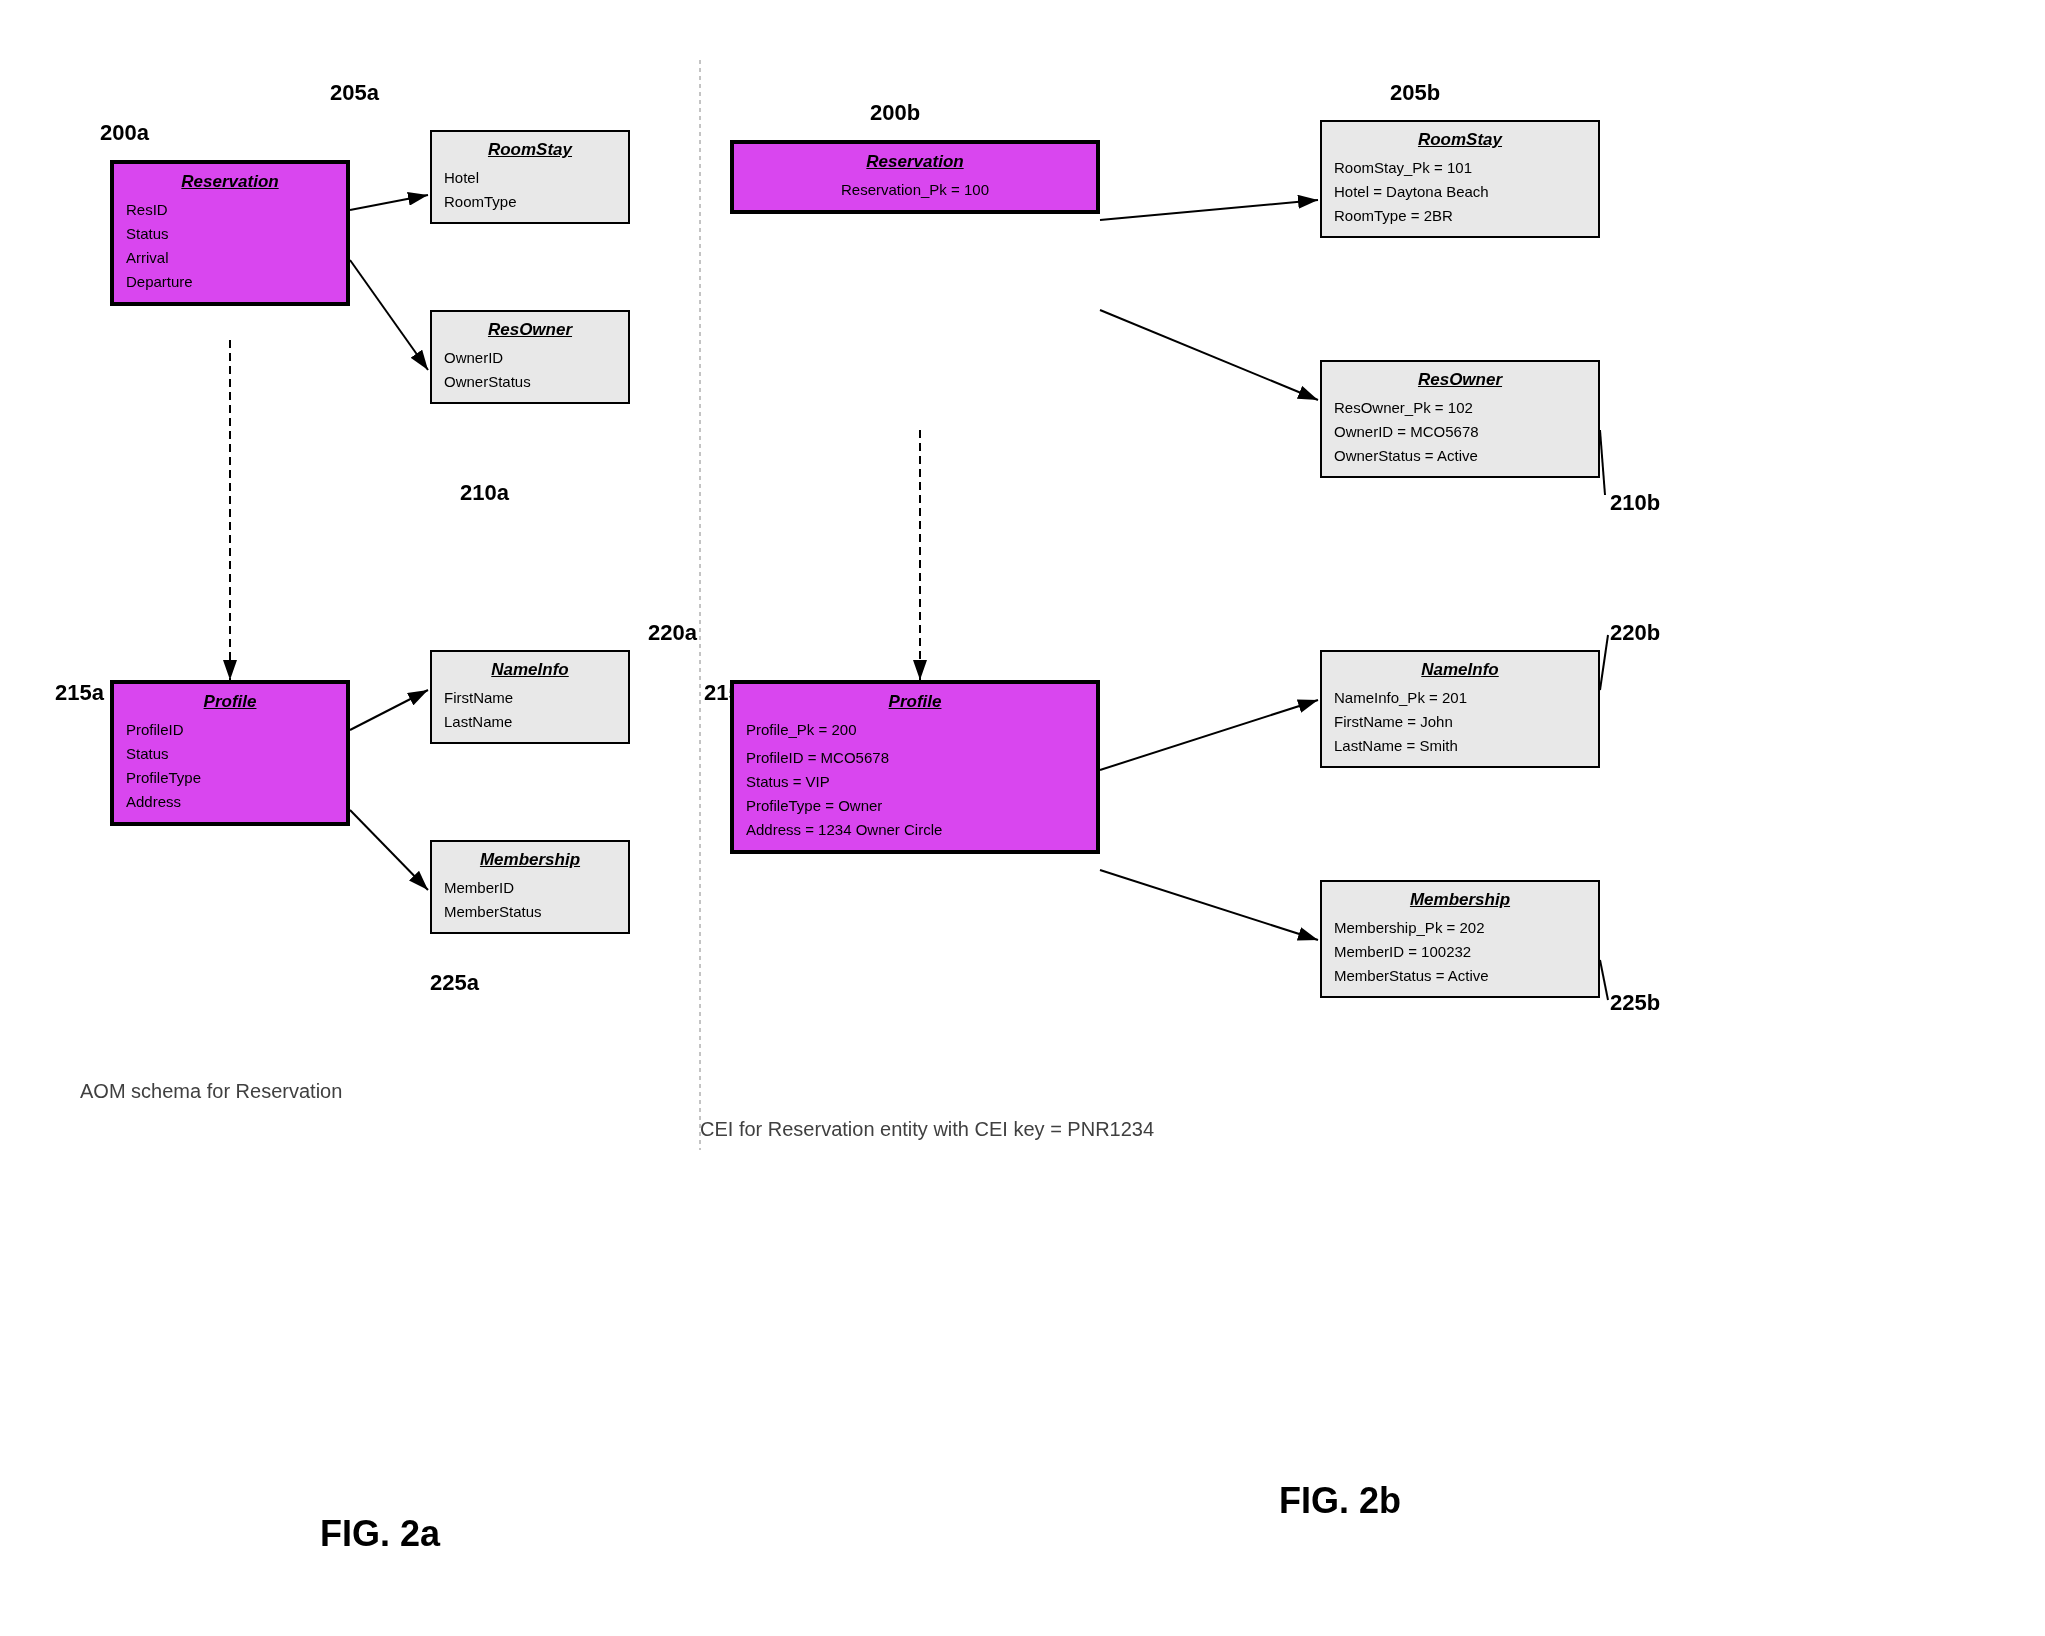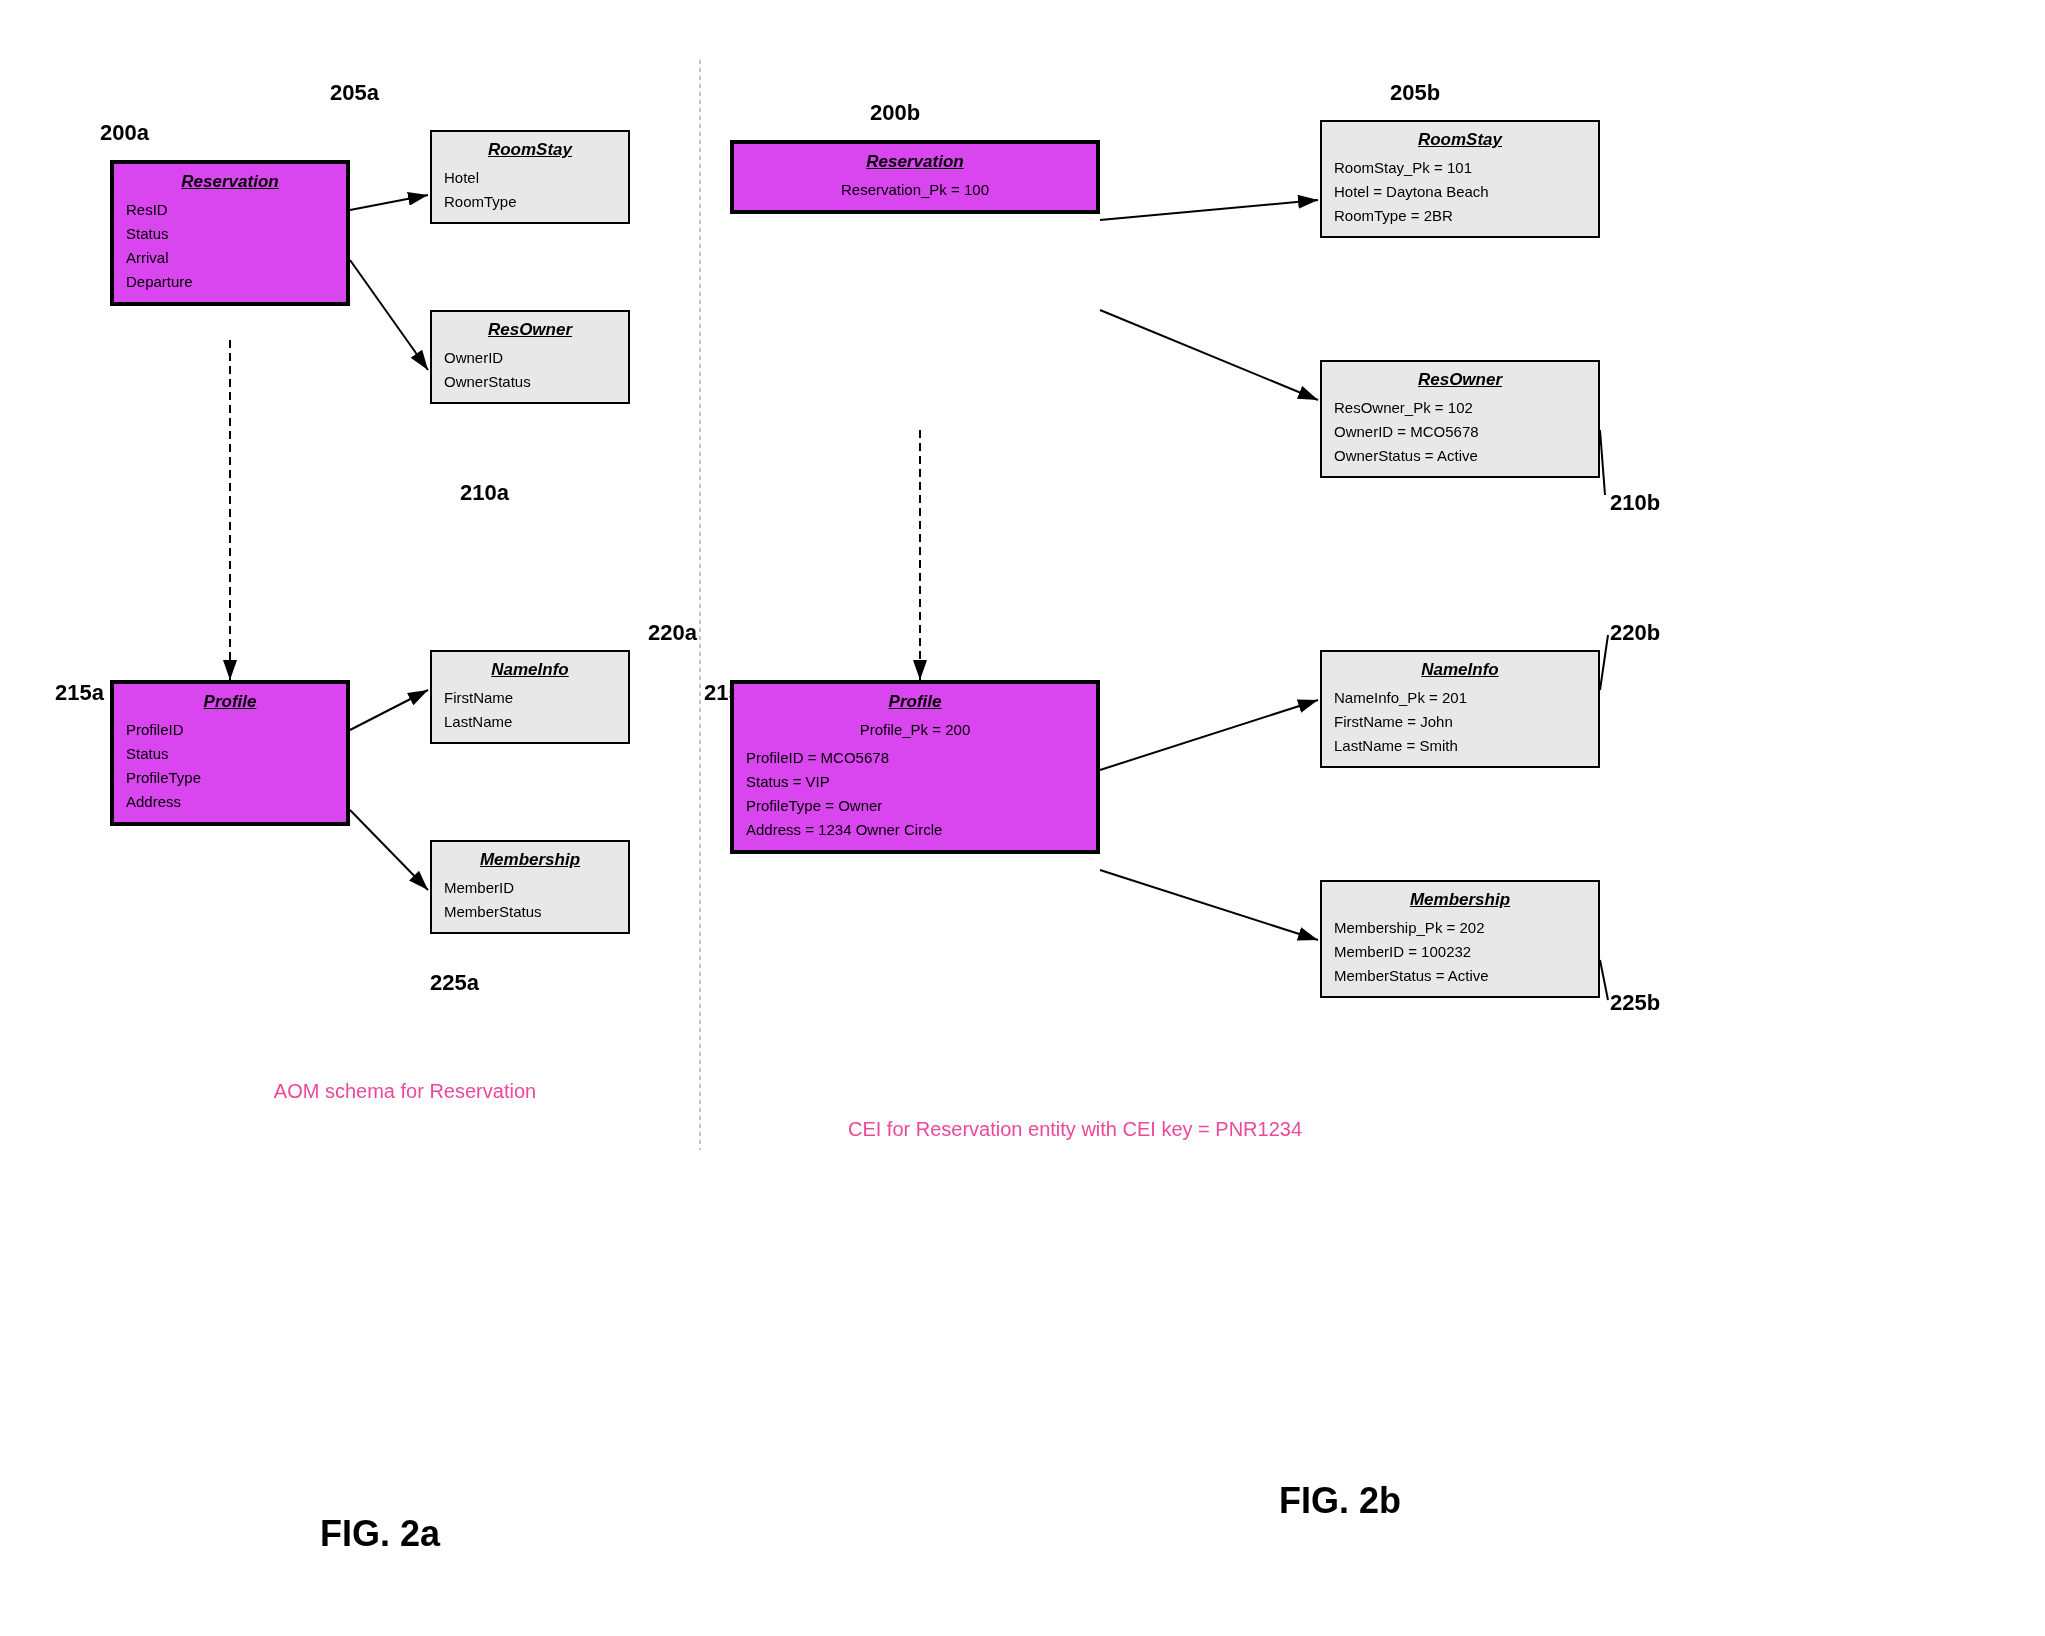--- a/index.html
+++ b/index.html
@@ -61,22 +61,22 @@
       top: 0; left: 0;
       width: 2045px;
       height: 1636px;
       pointer-events: none;
     }
 
     
     .caption {
       position: absolute;
       font-size: 20px;
-      color: #ec4899;
-      text-align: center;
+      color: #404040;
+      text-align: left;
     }
 
     .fig-label {
       position: absolute;
       font-size: 36px;
       font-weight: bold;
       text-align: center;
       color: #000;
     }
   </style>
@@ -183,21 +183,21 @@
       <div>OwnerStatus = Active</div>
     </div>
   </div>
 
   <div class="label" style="left:1610px; top:490px;">210b</div>
 
   <div class="label" style="left:704px; top:680px;">215b</div>
 
   <div class="box thick" style="left:730px; top:680px; width:370px;">
     <div class="box-title" style="font-style:italic;">Profile</div>
-    <div class="box-content" style="text-align:center; margin-bottom:4px;">Profile_Pk = 200</div>
+    <div class="box-content" style="margin-bottom:4px;">Profile_Pk = 200</div>
     <div class="box-content">
       <div>ProfileID = MCO5678</div>
       <div>Status = VIP</div>
       <div>ProfileType = Owner</div>
       <div>Address = 1234 Owner Circle</div>
     </div>
   </div>
 
   <div class="box" style="left:1320px; top:650px; width:280px;">
     <div class="box-title">NameInfo</div>

